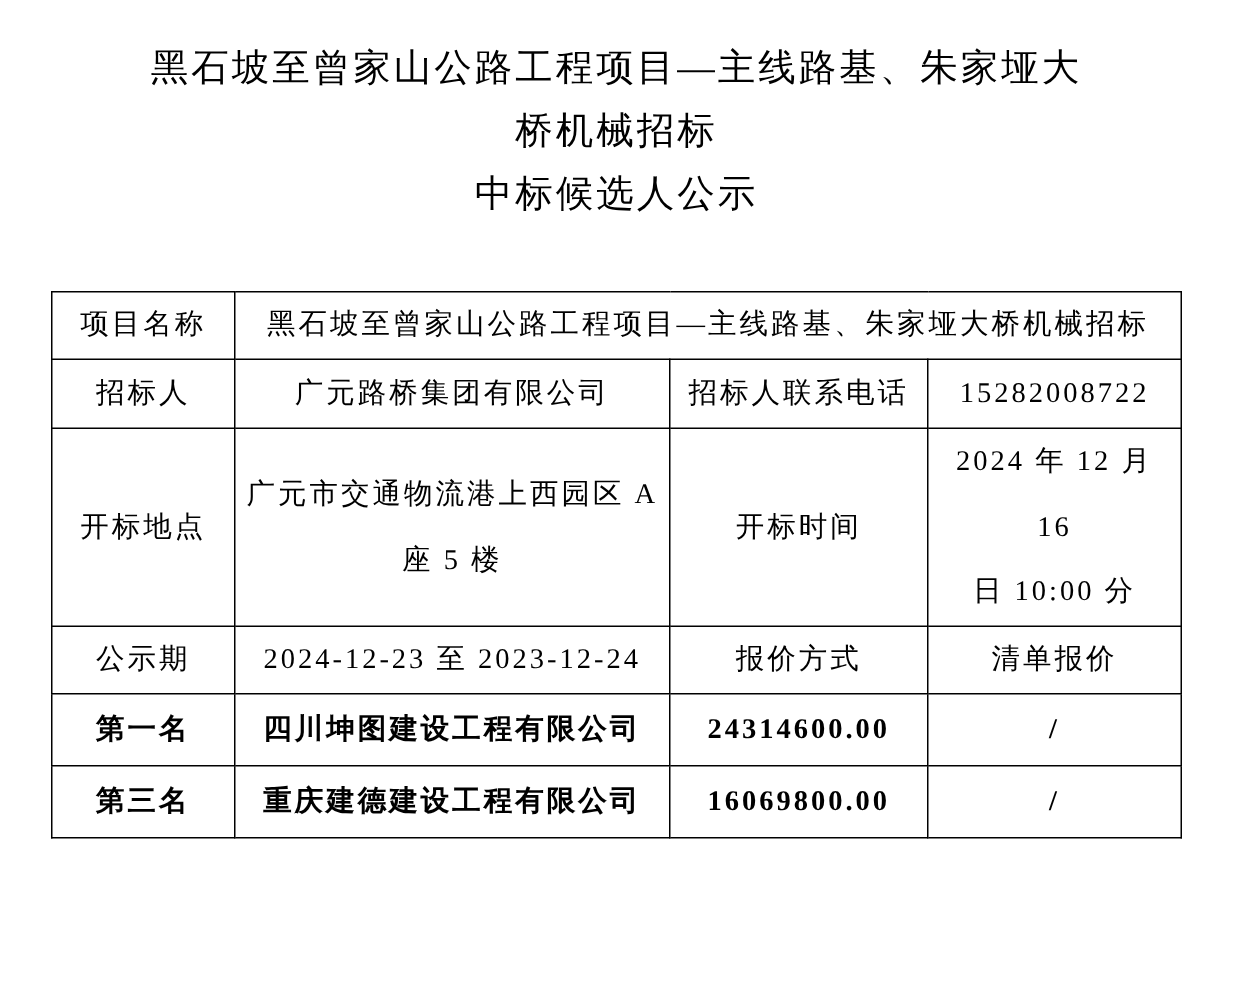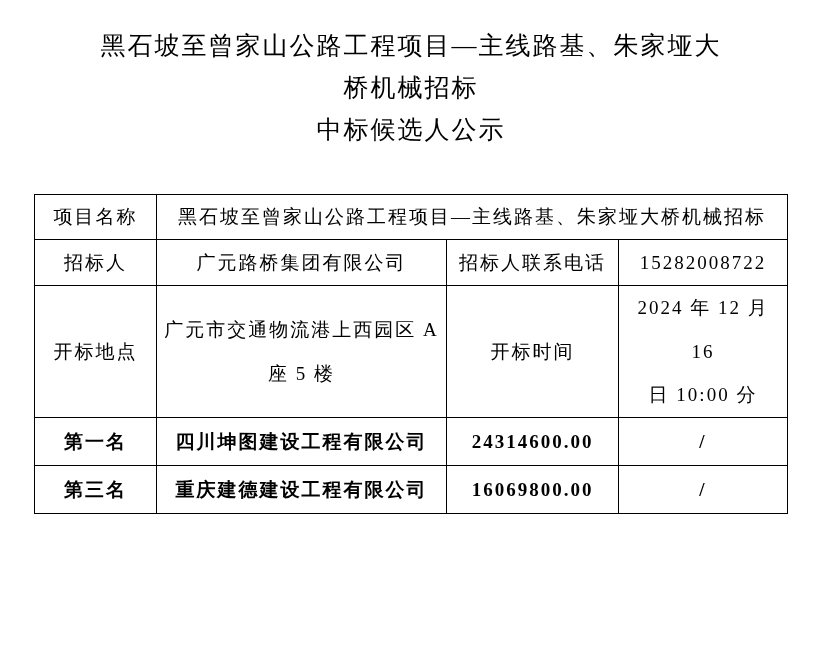--- a/index.html
+++ b/index.html
@@ -85,20 +85,26 @@
 
   <tr class="r3">
     <td>开标地点</td>
     <td class="place">广元市交通物流港上西园区 A
 座 5 楼</td>
     <td>开标时间</td>
     <td>2024 年 12 月 16
 日 10:00 分</td>
   </tr>
 
+  <tr class="r4">
+    <td>公示期</td>
+    <td class="num">2024-12-23 至 2023-12-24</td>
+    <td>报价方式</td>
+    <td>清单报价</td>
+  </tr>
 
 
   <tr class="cand">
     <td class="rank">第一名</td>
     <td class="comp">四川坤图建设工程有限公司</td>
     <td class="price">24314600.00</td>
     <td class="score">/</td>
   </tr>
 
 

